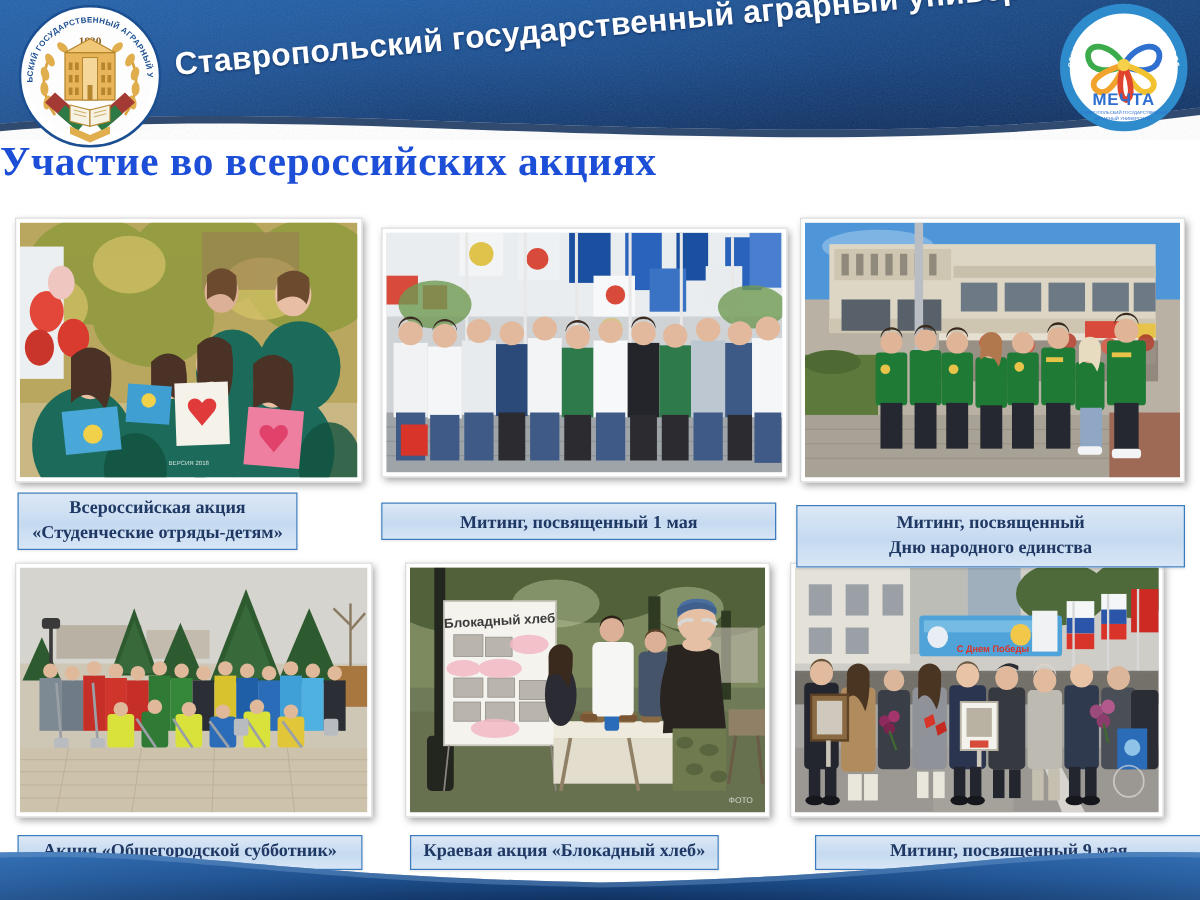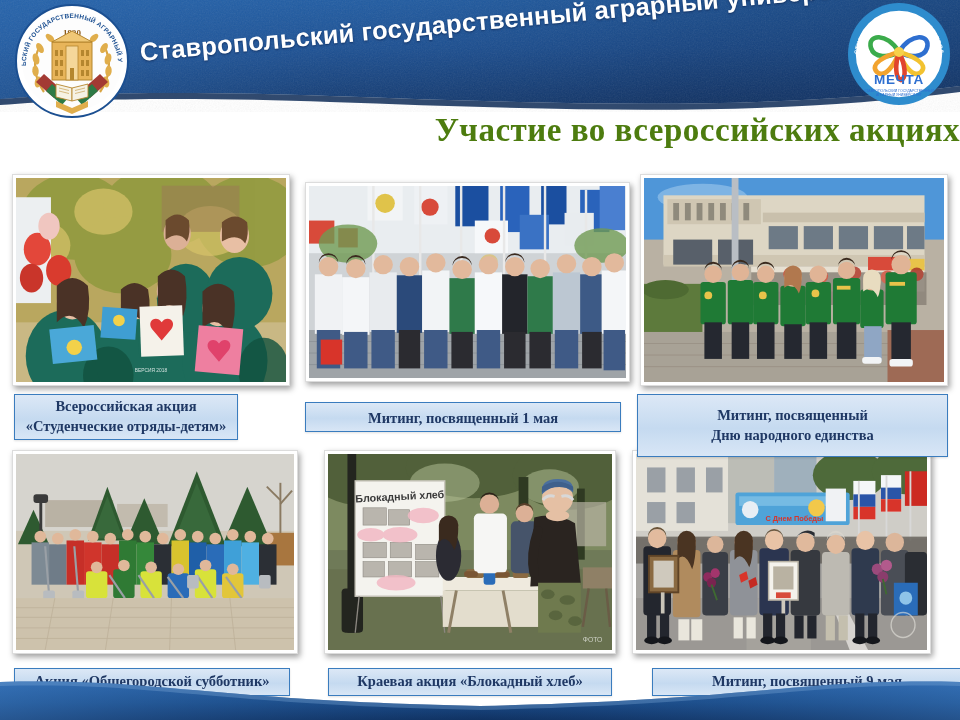--- a/index.html
+++ b/index.html
@@ -70,25 +70,25 @@
     left: 843px; top: 2px;
     width: 112px; height: 108px;
     z-index: 9;
   }
 
   
   .page-title {
     position: absolute;
     top: 112px; left: 0;
     width: 960px;
-    text-align: right;
+    text-align: left;
     font-family: "Liberation Serif", serif;
     font-weight: bold;
     font-size: 33px;
-    color: #4d7c0f;
+    color: #1d4ed8;
     letter-spacing: 0.5px;
     z-index: 4;
   }
 
   
   .photo {
     position: absolute;
     background: #ffffff;
     padding: 3px;
     border: 1px solid #dcdcdc;
@@ -572,21 +572,21 @@
 
   <div class="caption" style="left:14px; top:394px; width:224px; height:46px;">
     <span>Всероссийская акция
 «Студенческие отряды-детям»</span>
   </div>
 
   <div class="caption" style="left:305px; top:402px; width:316px; height:30px;align-items:flex-end;">
     <span>Митинг, посвященный 1 мая</span>
   </div>
 
-  <div class="caption" style="left:637px; top:394px; width:311px; height:63px;">
+  <div class="caption" style="left:637px; top:404px; width:311px; height:50px;">
     <span>Митинг, посвященный
 Дню народного единства</span>
   </div>
 
   <div class="photo" style="left:12px; top:450px; width:286px; height:204px;">
     <div class="canvas">
       <svg viewBox="0 0 286 204" preserveAspectRatio="none">
         <rect width="286" height="204" fill="#cfc7b6"></rect>
         <rect width="286" height="80" fill="#d6d4ce"></rect>
 
@@ -945,21 +945,21 @@
         <circle cx="293" cy="150" r="7" fill="#8fc4e8"></circle>
         <circle cx="290" cy="178" r="13" fill="none" stroke="#e8e6e0" stroke-width="1.5" opacity="0.6"></circle>
       </svg>
     </div>
   </div>
 
   <div class="caption" style="left:14px; top:668px; width:276px; height:28px;">
     <span>Акция «Общегородской субботник»</span>
   </div>
 
-  <div class="caption" style="left:328px; top:668px; width:284px; height:28px;">
+  <div class="caption" style="left:328px; top:668px; width:247px; height:28px;">
     <span>Краевая акция «Блокадный хлеб»</span>
   </div>
 
   <div class="caption" style="left:652px; top:668px; width:310px; height:28px;font-family:Liberation Serif, serif;">
     <span>Митинг, посвященный 9 мая</span>
   </div>
 
   <div class="footer-wave">
     <svg width="960" height="46" viewBox="0 0 960 46">
       <defs>

